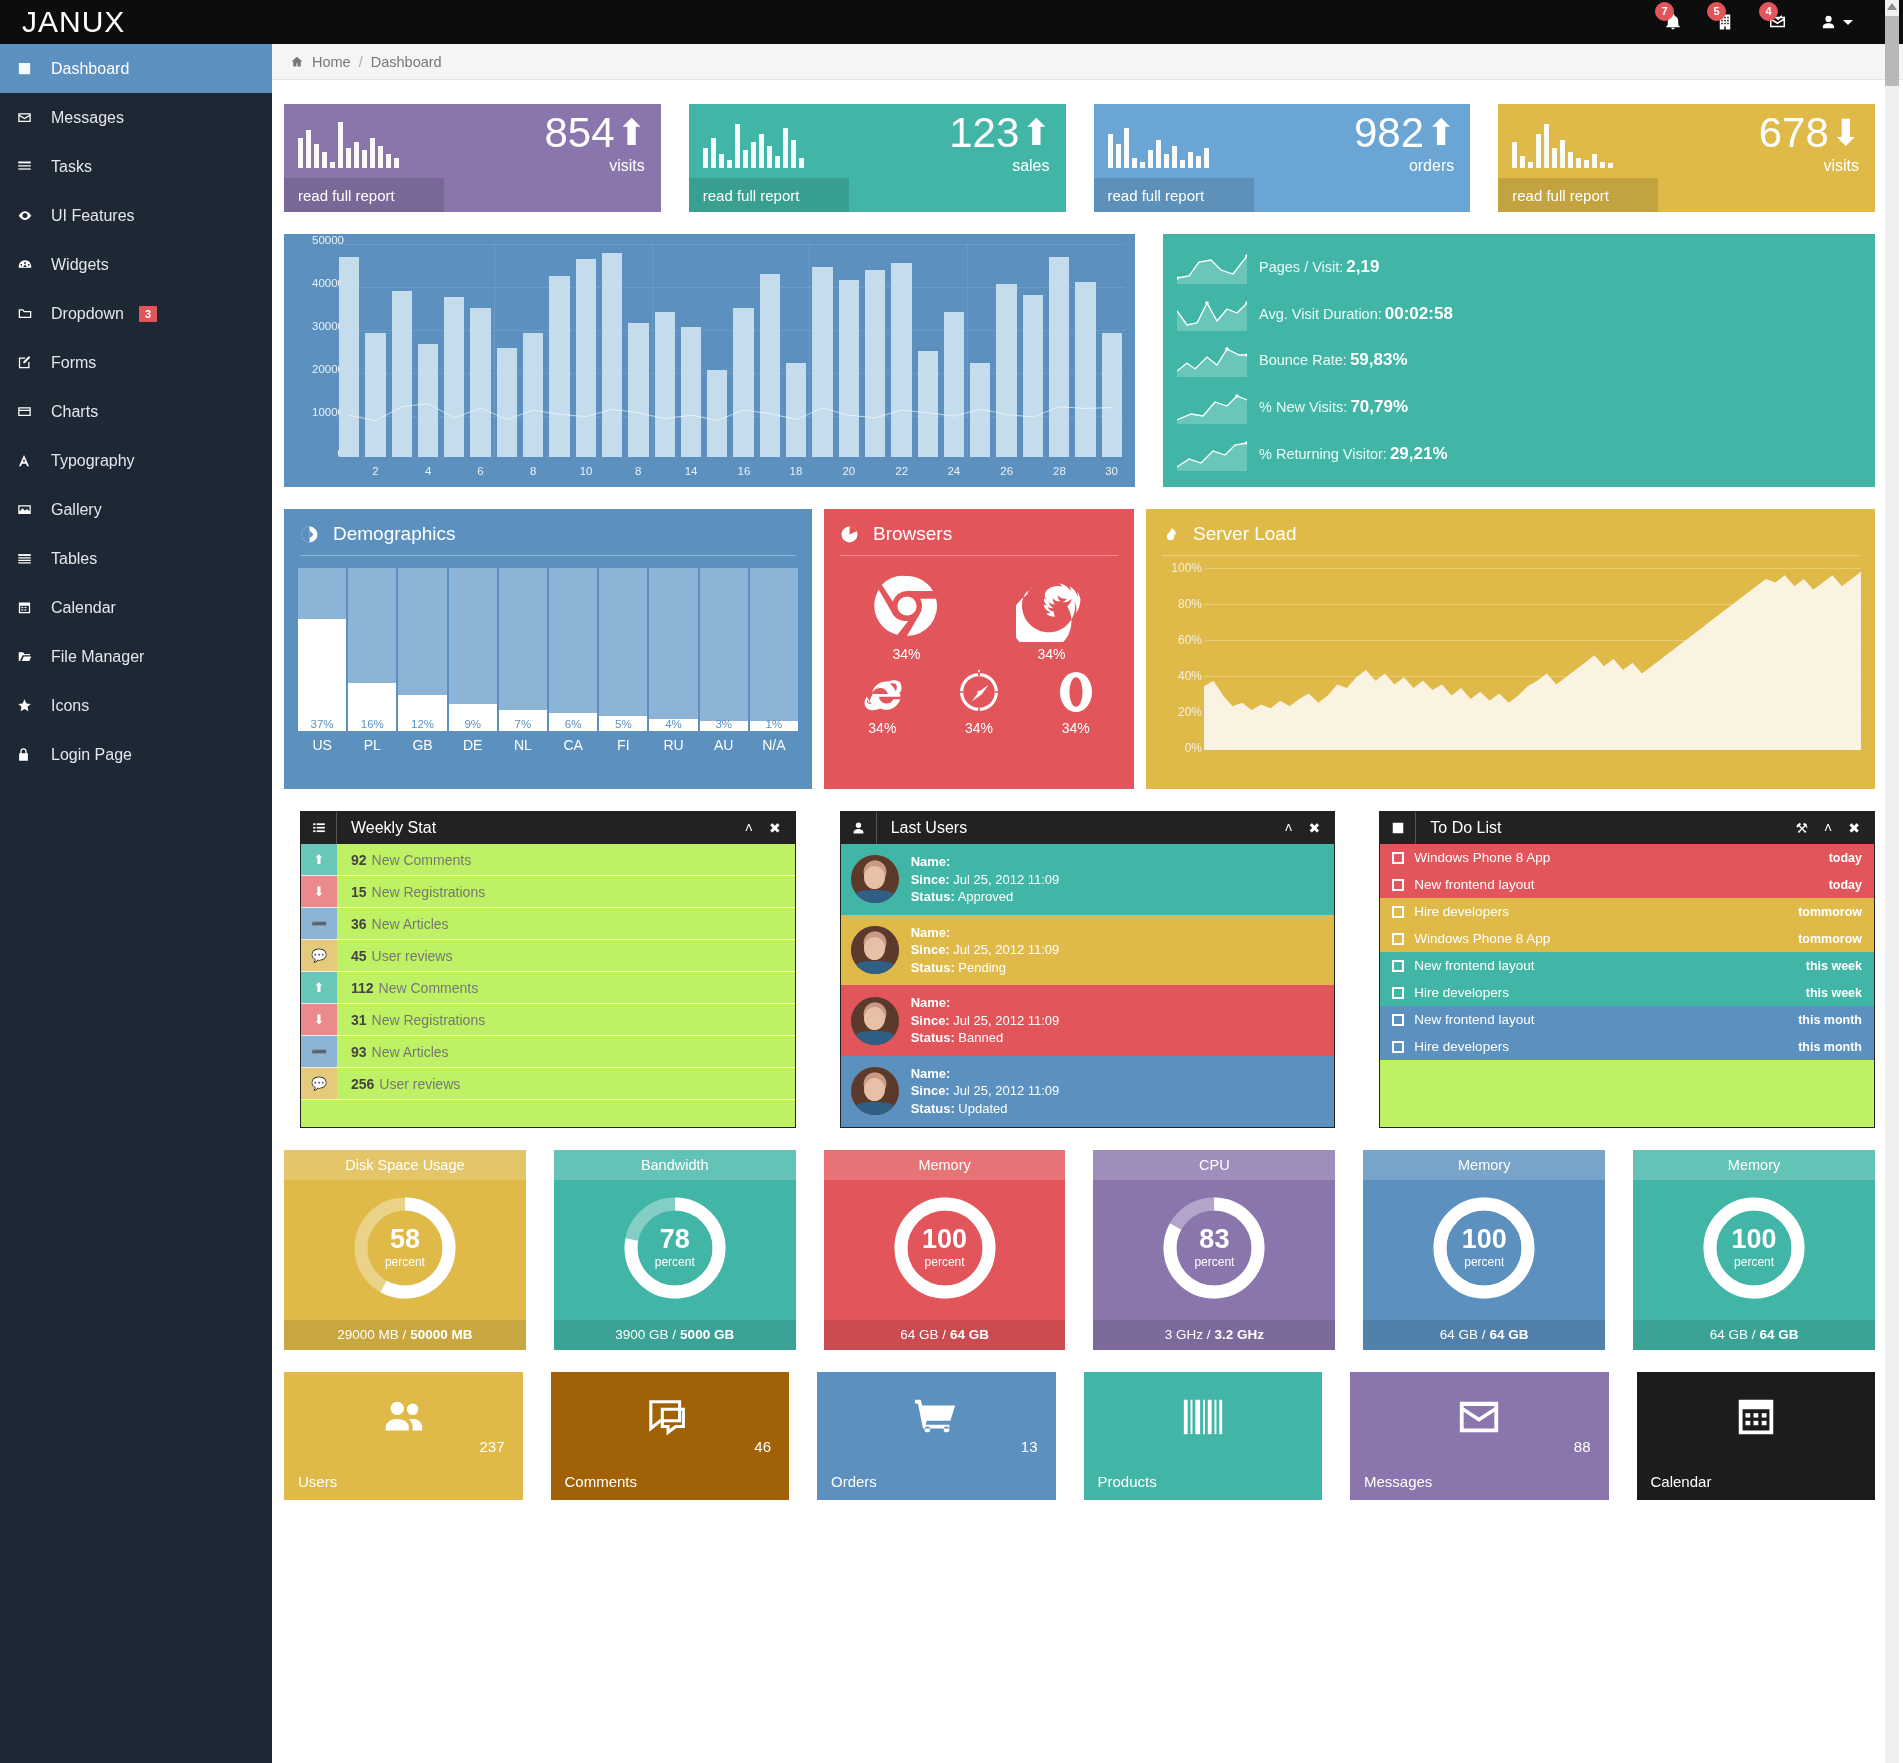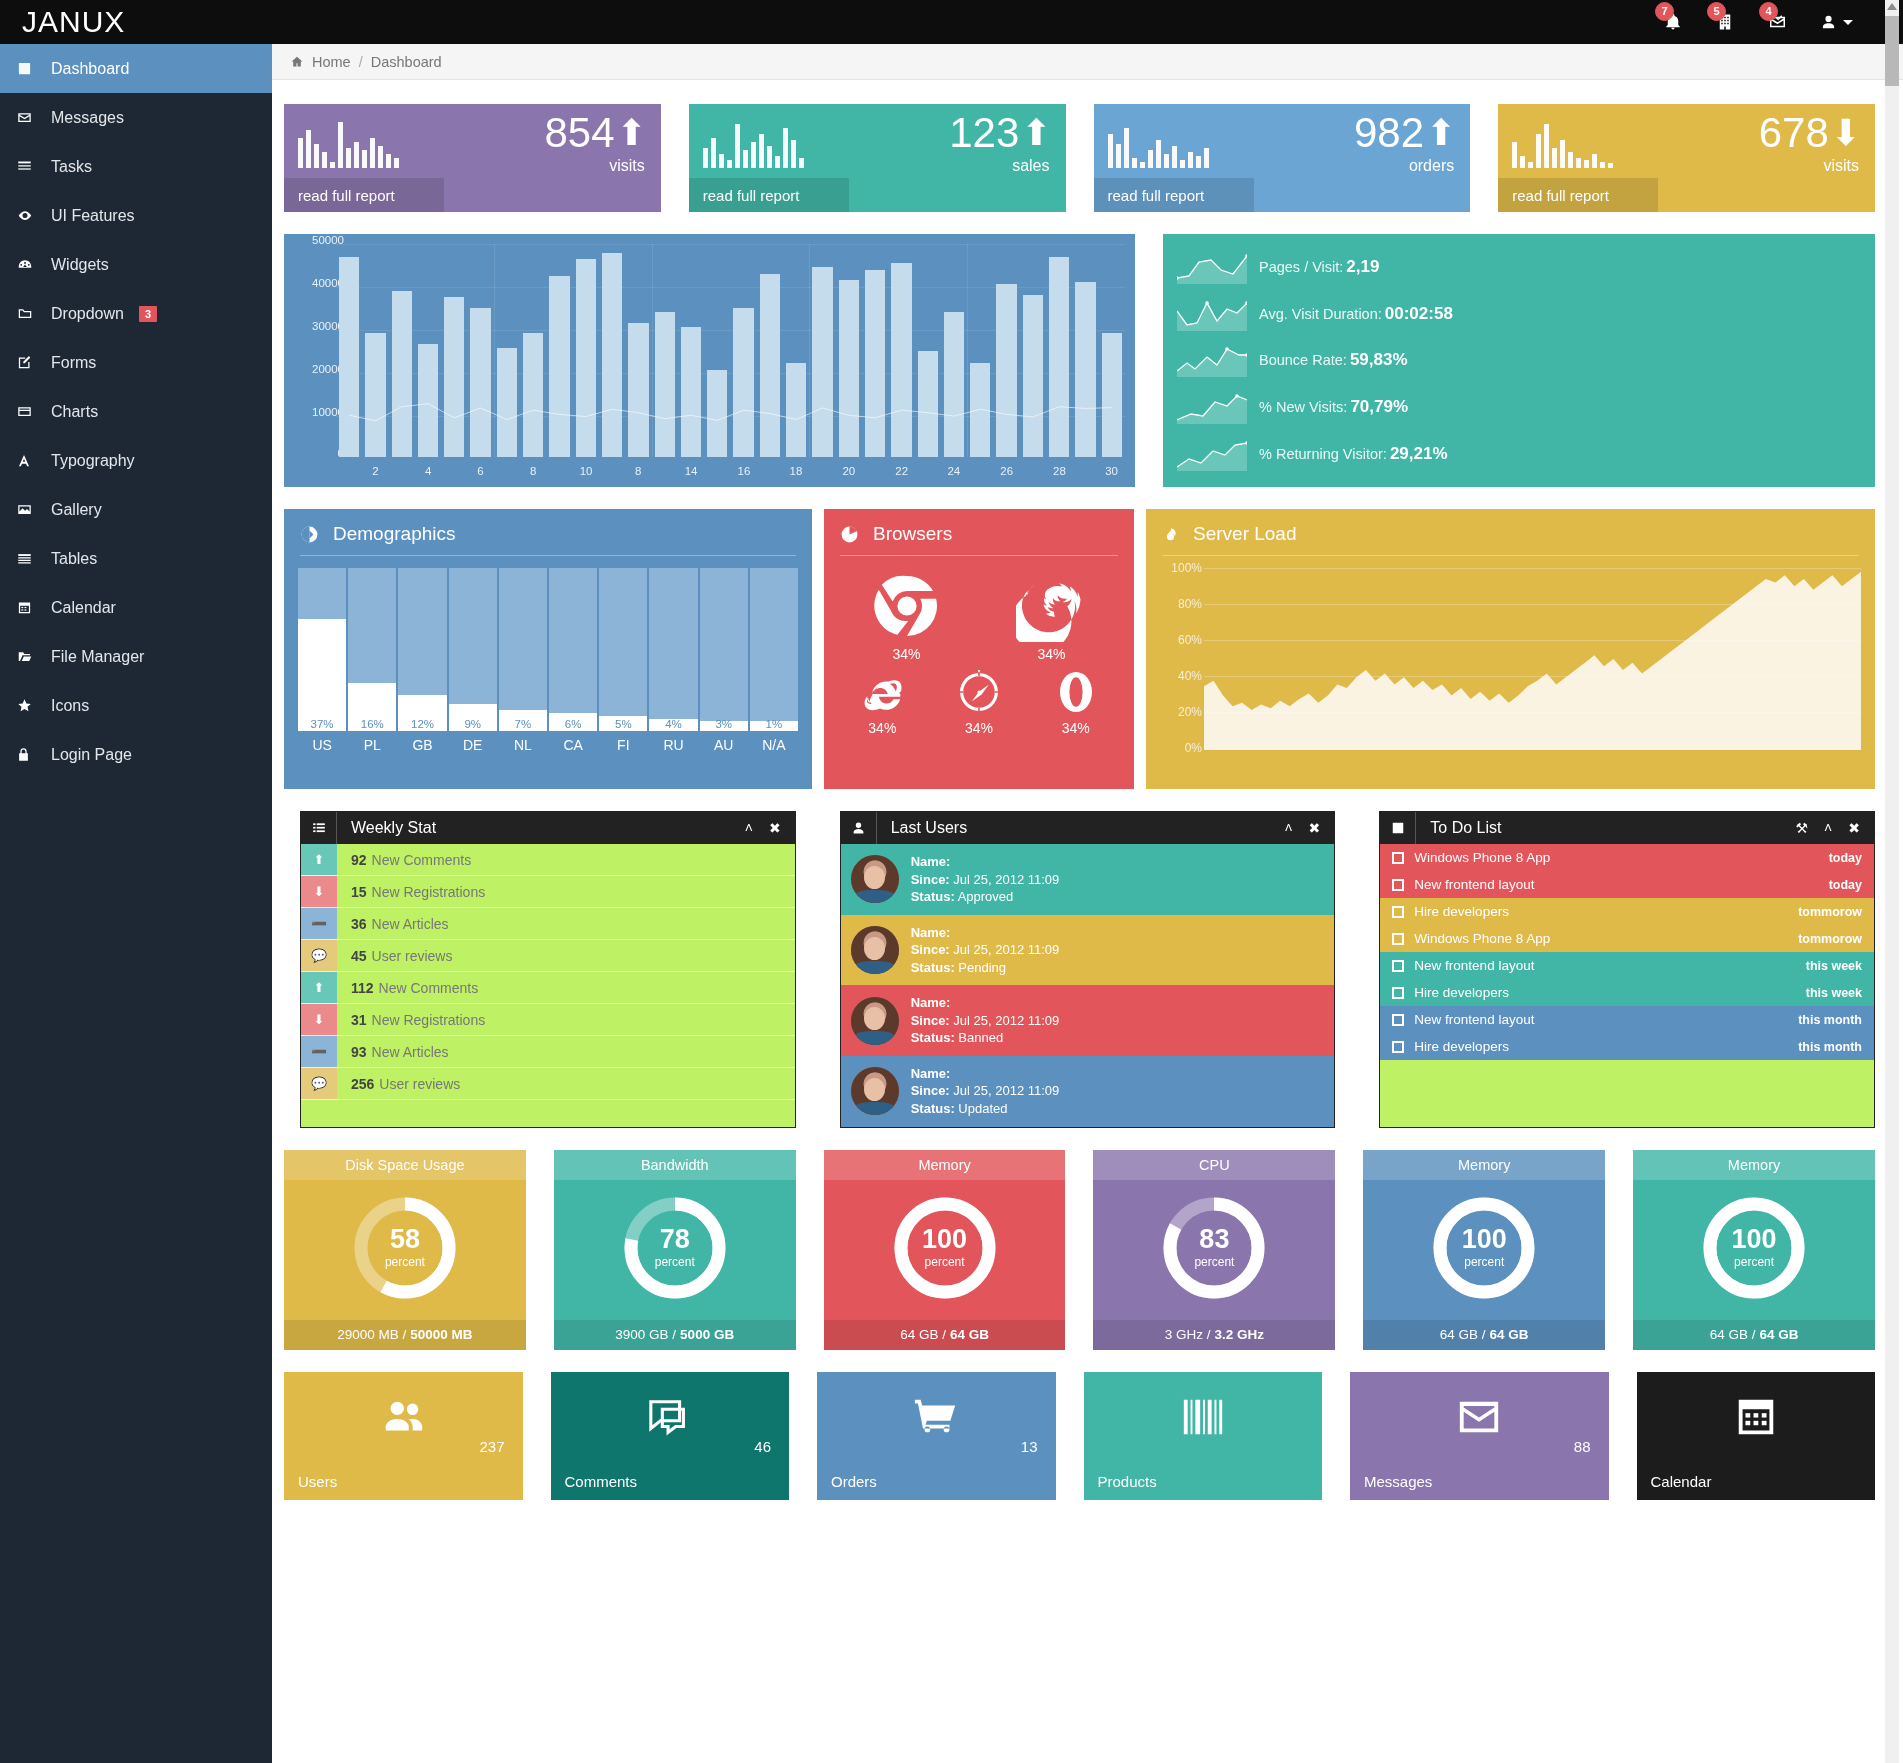--- a/index.html
+++ b/index.html
@@ -170,21 +170,21 @@
   .donut .dv .n { font-size: 27px; font-weight: bold; line-height: 1; }
   .donut .dv .u { font-size: 12px; margin-top: 2px; }
 
   
   .tilerow { display: flex; gap: 28px; }
   .tile { flex: 1; height: 128px; position: relative; color: #fff; }
   .t-ico { position: absolute; left: 0; right: 0; top: 22px; display: flex; align-items: center; justify-content: center; }
   .t-ico svg { fill: #fff; display: block; }
   .t-count { position: absolute; right: 18px; top: 66px; font-size: 15px; }
   .t-label { position: absolute; left: 14px; bottom: 10px; font-size: 15px; }
-  .ty { background: #dfba49; } .tr { background: #0f766e; } .tb { background: #5b90bf; }
+  .ty { background: #dfba49; } .tr { background: #a16207; } .tb { background: #5b90bf; }
   .tt { background: #41b6a6; } .tp { background: #8a76ad; padding-left: 20px; } .tk { background: #1c1c1c; }
 
   
   .scroll-stub { position: absolute; right: 0; top: 0; width: 14px; height: 1763px; background: #f0f0f0; z-index: 60; }
   .scroll-thumb { position: absolute; right: 0; top: 16px; width: 14px; height: 70px; background: #b8b8b8; }
   .scroll-arrow { position: absolute; right: 2px; top: 3px; width: 0; height: 0; border-left: 5px solid transparent; border-right: 5px solid transparent; border-bottom: 7px solid #8d8d8d; }
 </style>
 </head>
 <body>
 

